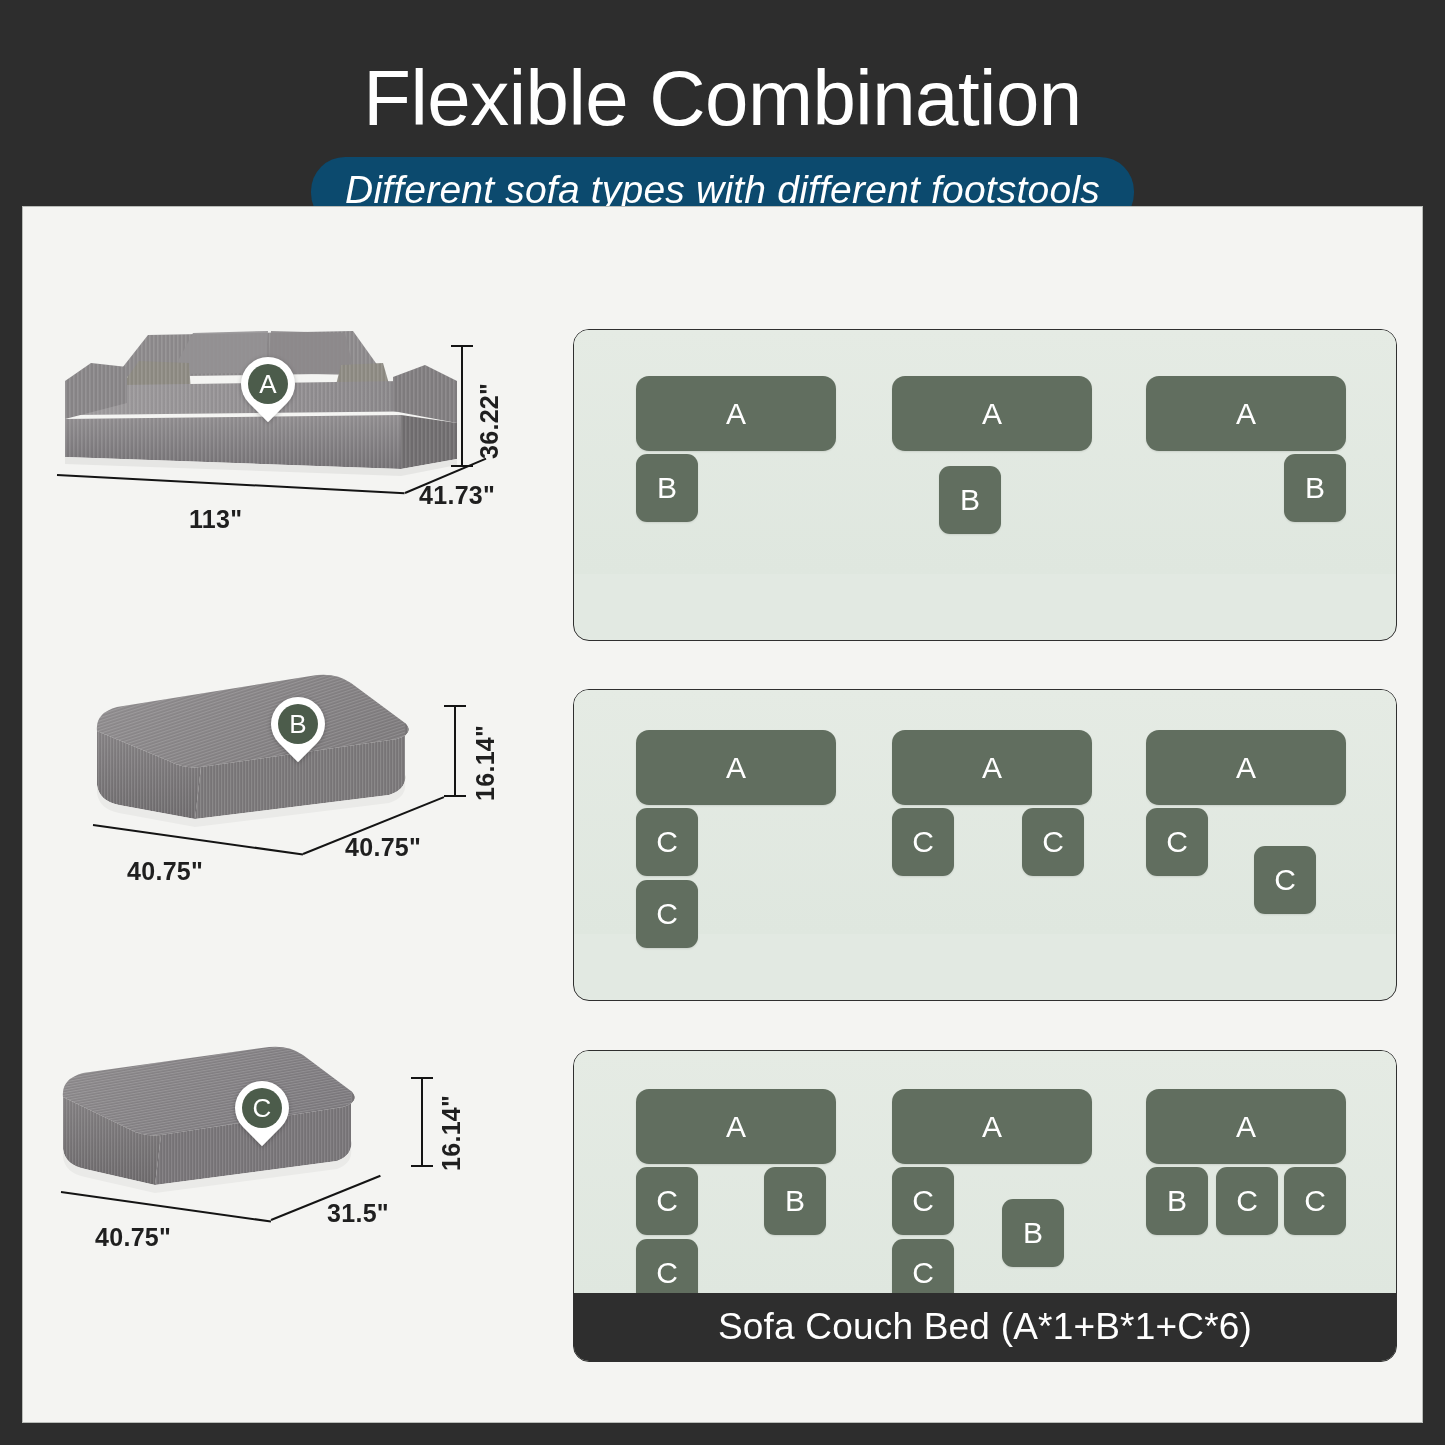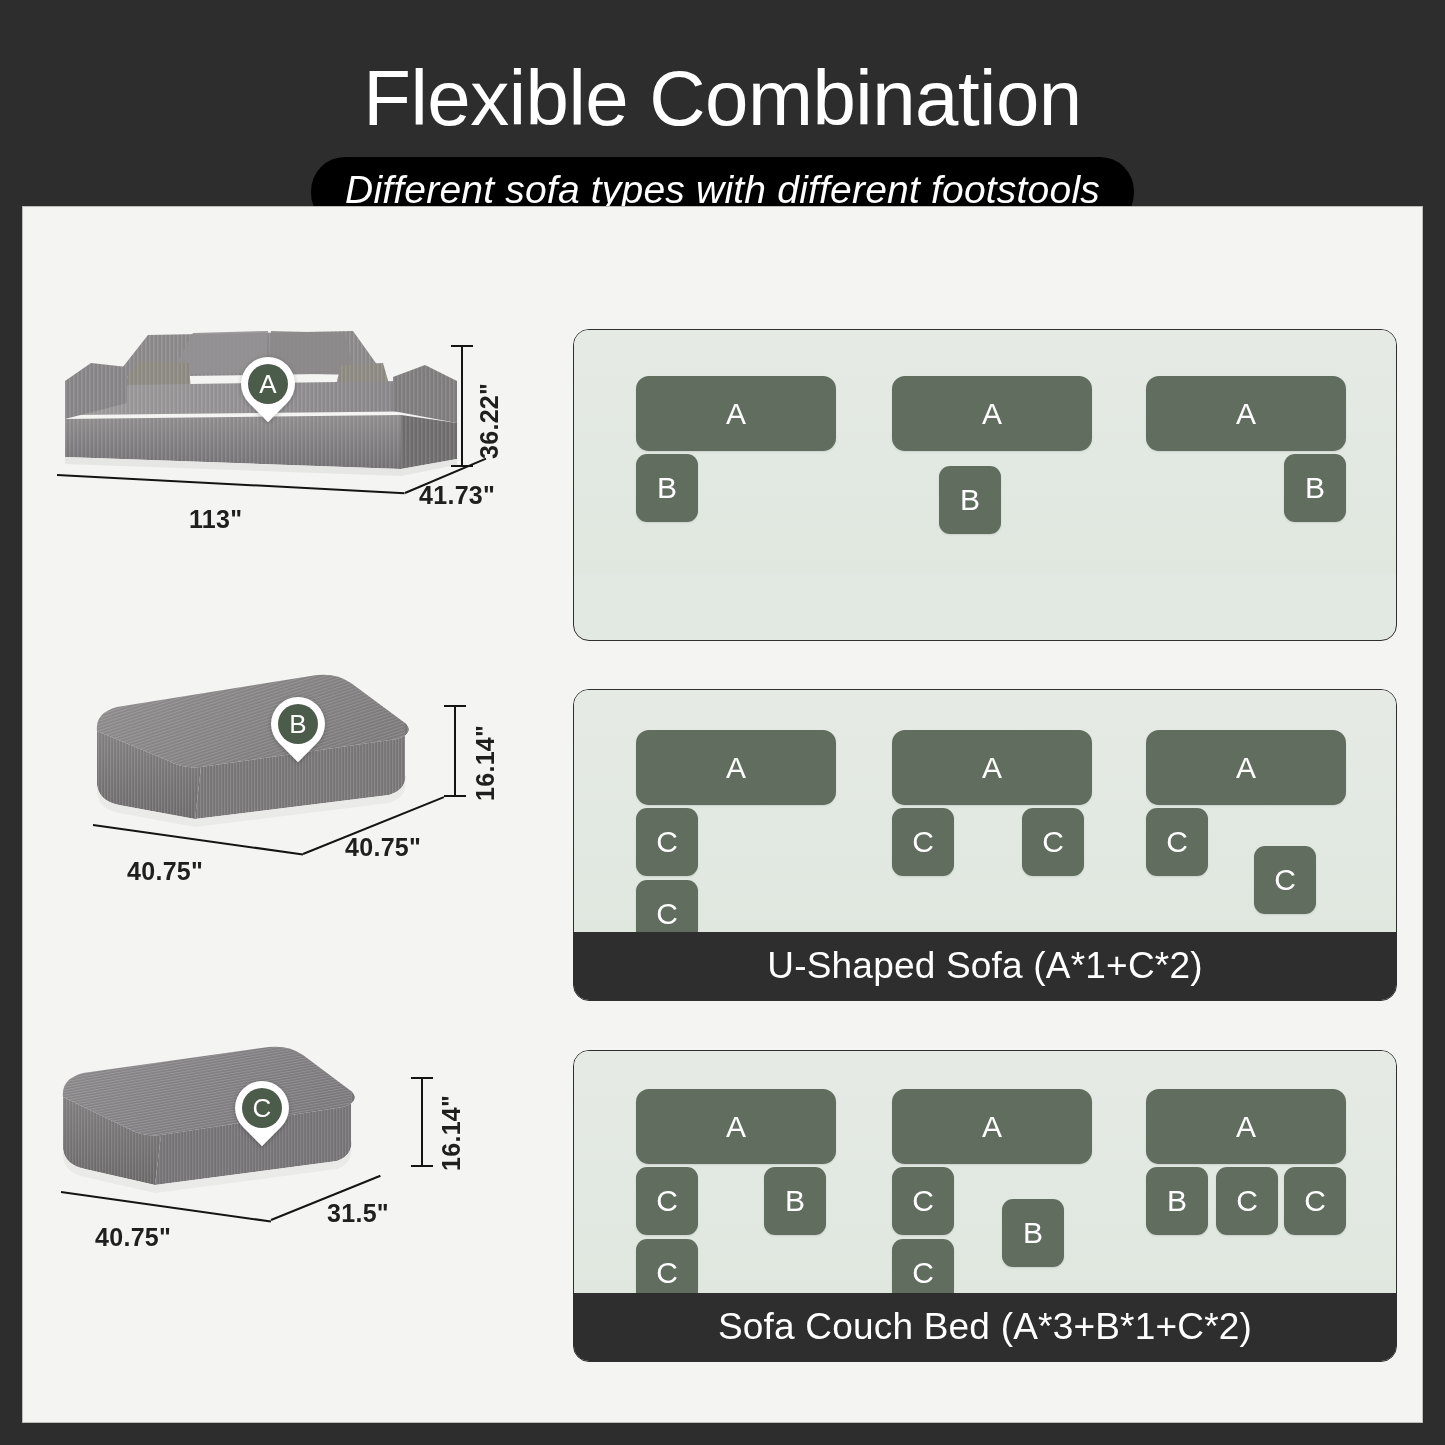--- a/index.html
+++ b/index.html
@@ -35,21 +35,21 @@
     letter-spacing: -0.5px;
     color: #ffffff;
     font-weight: 400;
     font-family: "Liberation Sans", sans-serif;
   }
 
   .subtitle-pill {
     display: inline-block;
     margin-top: 16px;
     padding: 10px 34px 14px 34px;
-    background: #000000;
+    background: #0c4a6e;
     border-radius: 34px;
     font-size: 39px;
     line-height: 46px;
     font-style: italic;
     color: #ffffff;
     font-weight: 400;
     letter-spacing: 0.2px;
   }
 
   
@@ -405,38 +405,37 @@
           <div class="mod small" style="left:62px; top:190px;">C</div>
 
           <div class="mod a" style="left:318px; top:40px;">A</div>
           <div class="mod small" style="left:318px; top:118px;">C</div>
           <div class="mod small" style="left:448px; top:118px;">C</div>
 
           <div class="mod a" style="left:572px; top:40px;">A</div>
           <div class="mod small" style="left:572px; top:118px;">C</div>
           <div class="mod small" style="left:680px; top:156px;">C</div>
         </div>
-        <div class="combo-footer">U-Shaped Sofa (A*1+C*2)</div>
       </div>
 
       <div class="combo c3">
         <div class="combo-stage">
 
           <div class="mod a" style="left:62px; top:38px;">A</div>
           <div class="mod small" style="left:62px; top:116px;">C</div>
           <div class="mod small" style="left:62px; top:188px;">C</div>
           <div class="mod small" style="left:190px; top:116px;">B</div>
 
           <div class="mod a" style="left:318px; top:38px;">A</div>
           <div class="mod small" style="left:318px; top:116px;">C</div>
           <div class="mod small" style="left:318px; top:188px;">C</div>
           <div class="mod small" style="left:428px; top:148px;">B</div>
 
           <div class="mod a" style="left:572px; top:38px;">A</div>
           <div class="mod small" style="left:572px; top:116px;">B</div>
           <div class="mod small" style="left:642px; top:116px;">C</div>
           <div class="mod small" style="left:710px; top:116px;">C</div>
         </div>
-        <div class="combo-footer">Sofa Couch Bed (A*3+B*1+C*2)</div>
+        <div class="combo-footer">Sofa Couch Bed (A*1+B*1+C*6)</div>
       </div>
     </div>
   </div>
 </div>
 
 </body></html>

